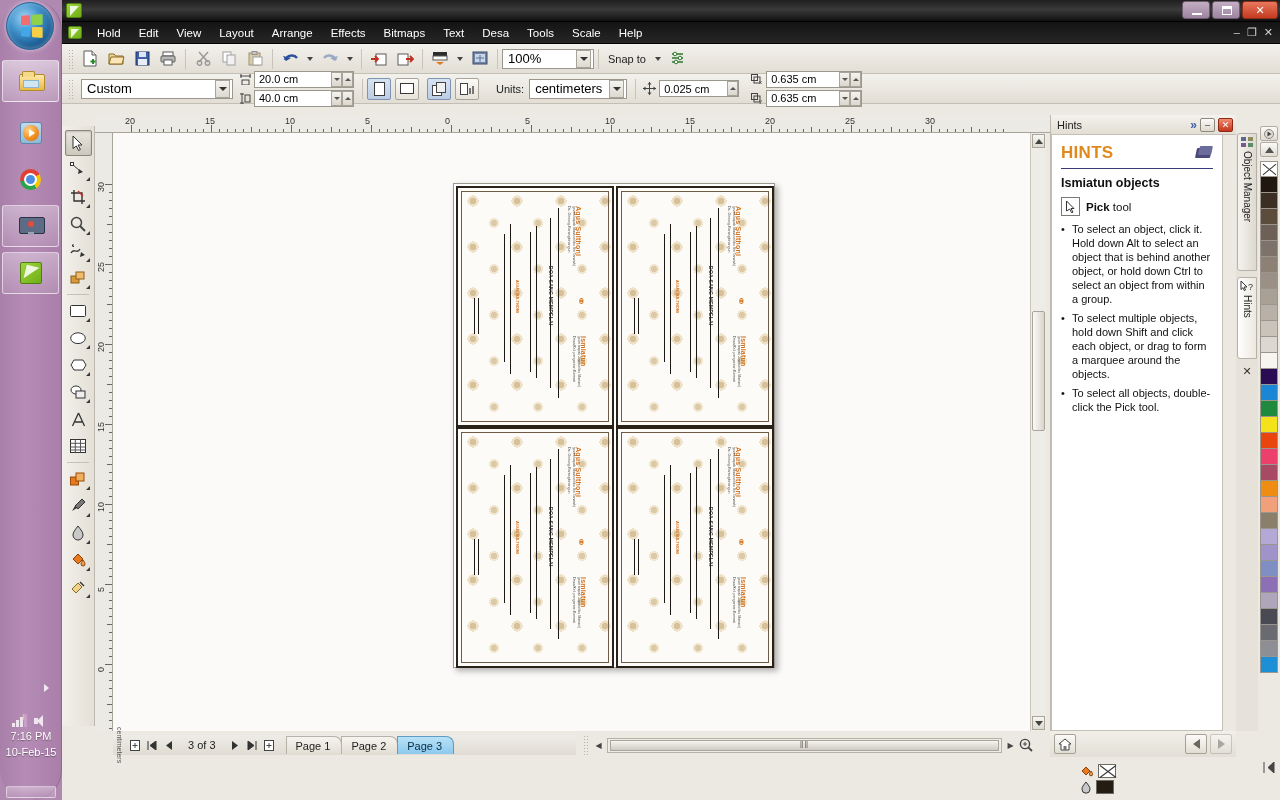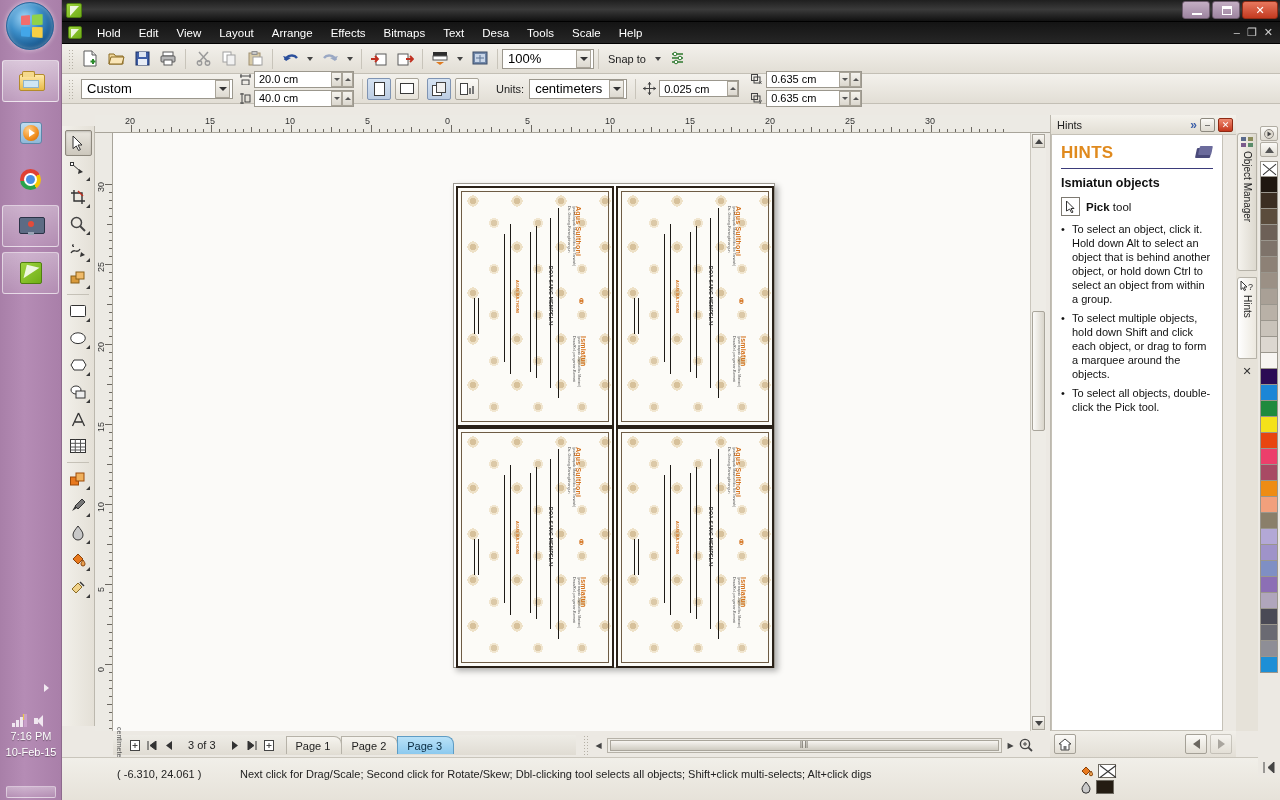--- a/index.html
+++ b/index.html
@@ -10,20 +10,21 @@
     background:#b089b0;
     -webkit-font-smoothing: none;
   }
   #root { position:relative; width:1280px; height:800px; }
 
   
   #taskbar {
     position:absolute; left:0; top:0; width:62px; height:800px;
     background:linear-gradient(90deg,#a87fa8 0%,#b58cb5 40%,#a97fa9 100%);
     border-right:1px solid #8d6a8d;
+    border-radius:30px;
   }
   #start-orb {
     position:absolute; left:6px; top:2px; width:48px; height:48px;
     border-radius:50%;
     background:radial-gradient(circle at 38% 32%, #9fd4f5 0%, #3d8fc9 38%, #1b5d94 68%, #0d3a63 100%);
     box-shadow:0 0 5px rgba(255,255,255,.55), inset 0 0 5px rgba(255,255,255,.4);
     border:1px solid #2a6a9e;
   }
   #start-orb .flag {
     position:absolute; left:13px; top:12px; width:22px; height:22px;
@@ -1082,24 +1083,20 @@
     <span class="sarrow">▶</span>
     <span style="width:18px;display:flex;align-items:center;justify-content:center">
       <svg width="14" height="14" viewBox="0 0 14 14">
           <circle cx="6" cy="6" r="4.6" fill="none" stroke="#444" stroke-width="1.4"></circle>
           <path d="M9.3 9.3L13 13" stroke="#444" stroke-width="1.8"></path>
           <path d="M6 4v4M4 6h4" stroke="#444"></path>
         </svg>
     </span>
   </div>
 
-  <div id="statusbar">
-    <span class="coords">( -6.310, 24.061 )</span>
-    <span class="hint">Next click for Drag/Scale; Second click for Rotate/Skew; Dbl-clicking tool selects all objects; Shift+click multi-selects; Alt+click digs</span>
-  </div>
 
   <div id="docker">
     <div id="docker-title">
       <span class="t">Hints</span>
       <span class="ctr">
         <span style="font-size:12px;color:#3c5fa8;font-weight:bold">»</span>
         <span class="dk-b">–</span>
         <span class="dk-b red">✕</span>
       </span>
     </div>

